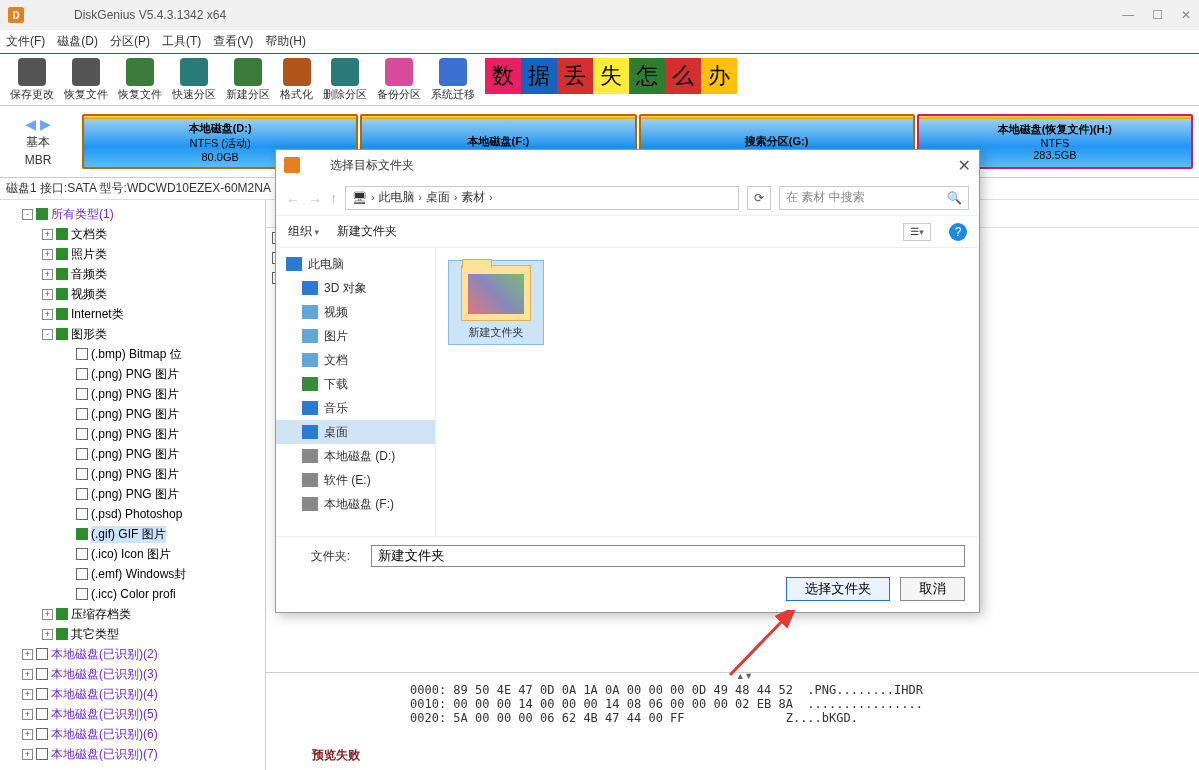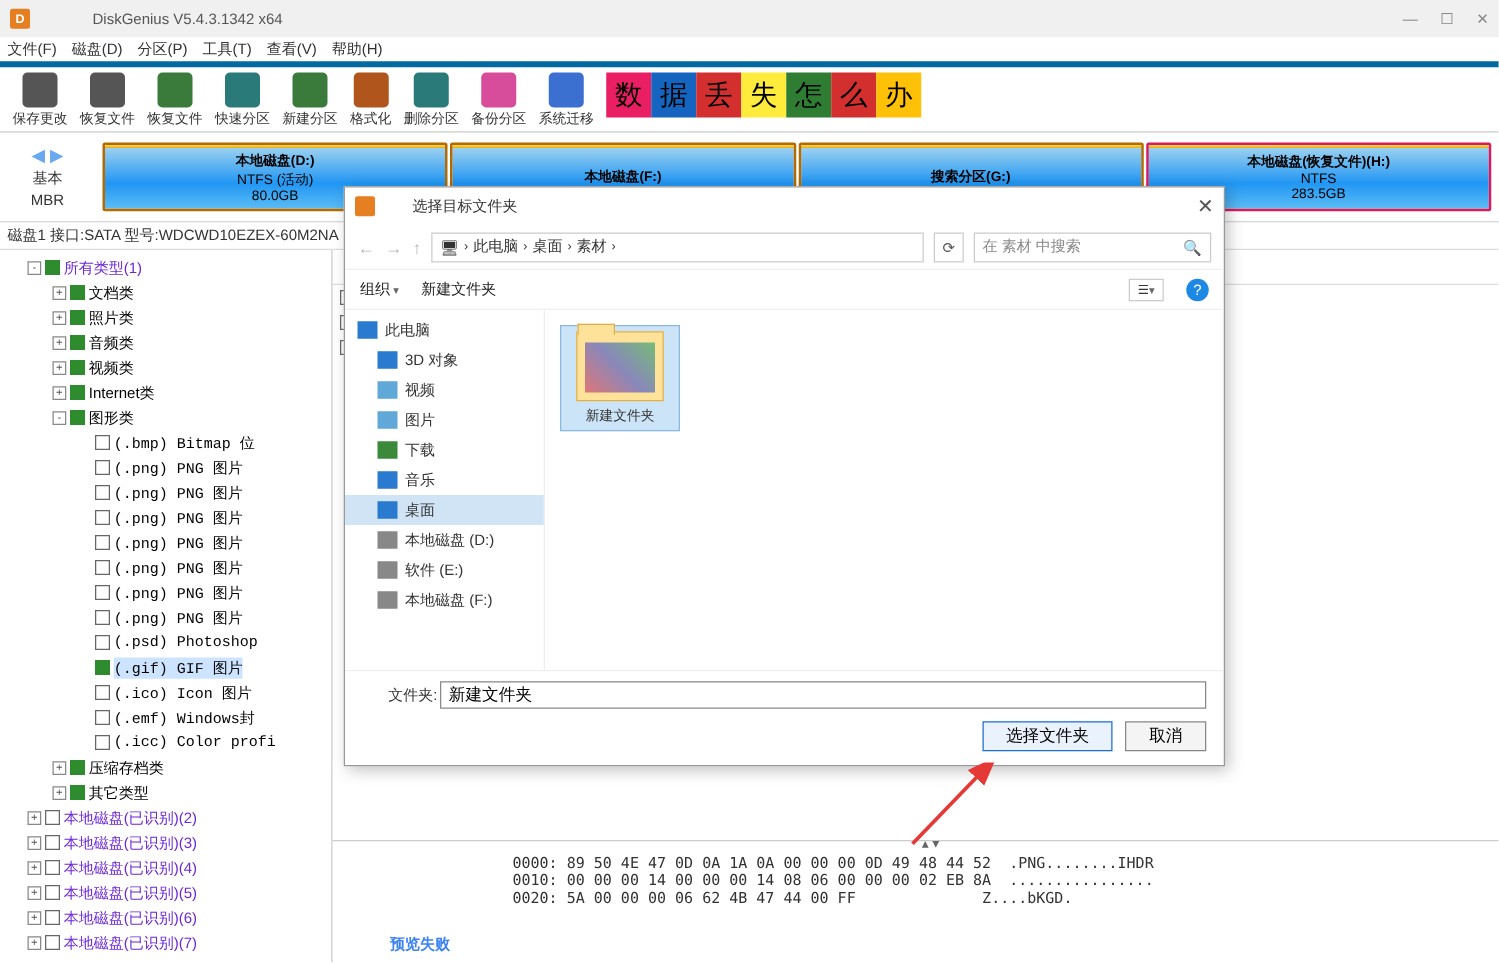--- a/index.html
+++ b/index.html
@@ -6,21 +6,21 @@
 body { font-family: "Microsoft YaHei", "Segoe UI", sans-serif; font-size: 12px; background: #fff; color: #333; overflow: hidden; width: 1199px; height: 770px; position: relative; }
 
 
 .titlebar { height: 30px; background: #f0f0f0; display: flex; align-items: center; padding: 0 8px; }
 .titlebar .app-icon { width: 16px; height: 16px; background: #e67e22; border-radius: 2px; margin-right: 6px; display: flex; align-items: center; justify-content: center; color: #fff; font-size: 10px; font-weight: bold; }
 .titlebar .title { color: #555; flex: 1; margin-left: 44px; }
 .titlebar .win-controls { display: flex; gap: 18px; color: #888; }
 .titlebar .win-controls span { cursor: pointer; }
 
 
-.menubar { height: 24px; background: #fff; display: flex; align-items: center; padding: 0 6px; gap: 12px; color: #333; border-bottom: 5px solid #0369a1; }
+.menubar { height: 24px; background: #fff; display: flex; align-items: center; padding: 0 6px; gap: 12px; color: #333; border-bottom: 1px solid #0369a1; }
 .menubar span { cursor: pointer; }
 
 
 .toolbar { height: 52px; background: #fff; display: flex; align-items: center; padding: 2px 6px; gap: 2px; border-bottom: 1px solid #ccc; }
 .toolbar .tb-btn { display: flex; flex-direction: column; align-items: center; padding: 2px 4px; cursor: pointer; }
 .toolbar .tb-btn .tb-icon { width: 28px; height: 28px; border-radius: 4px; margin-bottom: 1px; }
 .toolbar .tb-btn .tb-label { font-size: 11px; color: #333; }
 .banner-blocks { display: flex; height: 48px; margin-left: 4px; }
 .banner-blocks .bb { width: 36px; height: 36px; display: flex; align-items: center; justify-content: center; font-size: 22px; color: #000; margin-top: 2px; }
 
@@ -42,33 +42,33 @@
 .tree-node { display: flex; align-items: center; gap: 3px; height: 20px; padding-left: 6px; cursor: pointer; white-space: nowrap; }
 .tree-node .exp { width: 11px; height: 11px; border: 1px solid #888; display: inline-flex; align-items: center; justify-content: center; font-size: 9px; color: #555; background: #fff; }
 .tree-node .exp.none { border: none; }
 .tree-node .chk { width: 12px; height: 12px; border: 1px solid #666; display:inline-block; }
 .tree-node .chk.green { background: #2e8b2e; border-color: #2e8b2e; }
 .tree-node .lbl { color: #000; }
 .tree-node.selected .lbl { background: #cce4ff; }
 .tree-node.blue .lbl { color: #6d28d9; }
 .indent-1 { padding-left: 22px; }
 .indent-2 { padding-left: 42px; }
-.indent-3 { padding-left: 62px; font-family: Liberation Mono, monospace; }
+.indent-3 { padding-left: 62px; }
 
 .right-panel { flex: 1; display: flex; flex-direction: column; overflow: hidden; }
 .list-header { height: 28px; border-bottom: 1px solid #ddd; display: flex; align-items: center; padding-left: 650px; color: #333; }
 .list-body { flex: 1; overflow: hidden; }
 .list-row { display: flex; align-items: center; height: 20px; padding-left: 6px; gap: 6px; }
 .list-row .fn { width: 200px; }
 .list-row .sz { width: 50px; text-align: right; color: #333; }
 .list-row .tp { width: 120px; }
 .list-row .hs { width: 100px; font-family: monospace; }
 
 .hex-area { height: 98px; border-top: 1px solid #ccc; display: flex; }
-.hex-left { width: 140px; display: flex; align-items: flex-end; justify-content: center; color: #3b82f6; font-weight: bold; padding-bottom: 6px; }
+.hex-left { width: 140px; display: flex; align-items: flex-end; justify-content: center; color: #7f1d1d; font-weight: bold; padding-bottom: 6px; }
 .hex-dump { flex: 1; font-family: "Consolas", monospace; font-size: 12px; padding: 10px 4px; color: #333; white-space: pre; position: relative; }
 .hex-handle { position: absolute; top: -6px; left: 330px; color: #666; font-size: 14px; }
 
 
 .dialog-overlay { position: absolute; left: 275px; top: 149px; width: 705px; height: 464px; background: #fff; border: 1px solid #999; box-shadow: 3px 3px 12px rgba(0,0,0,0.25); display: flex; flex-direction: column; }
 .dlg-title { height: 30px; display: flex; align-items: center; padding: 0 8px; color: #333; }
 .dlg-title .icn { width: 16px; height: 16px; background: #e67e22; border-radius: 2px; margin-right: 6px; }
 .dlg-title .t { flex: 1; margin-left: 24px; }
 .dlg-title .close { font-size: 16px; color: #555; cursor: pointer; }
 .dlg-nav { height: 36px; display: flex; align-items: center; padding: 0 10px; gap: 8px; border-bottom: 1px solid #eee; }
@@ -89,21 +89,21 @@
 .dlg-tree .dt-item.sub { padding-left: 26px; }
 .dlg-tree .dt-item.sel { background: #d0e4f5; }
 .dlg-tree .dt-ico { width: 16px; height: 14px; }
 .dlg-content { flex: 1; padding: 12px; display: flex; align-items: flex-start; }
 .folder-card { width: 96px; display: flex; flex-direction: column; align-items: center; gap: 4px; background: #cce4f7; border: 1px solid #8ab8e0; padding: 4px; }
 .folder-card .fico { width: 70px; height: 56px; background: #ffe29a; border: 1px solid #e0b050; position: relative; }
 .folder-card .fico::before { content: ""; position: absolute; top: -7px; left: 0; width: 28px; height: 8px; background: #ffe29a; border: 1px solid #e0b050; border-bottom: none; }
 .folder-card .fico .thumb { position: absolute; top: 8px; left: 6px; right: 6px; bottom: 6px; background: linear-gradient(45deg,#d77,#88b,#7b7); }
 .folder-card .flabel { text-align: center; font-size: 11px; }
 .dlg-footer { height: 76px; border-top: 1px solid #eee; padding: 8px 14px; display: flex; flex-direction: column; gap: 10px; }
-.dlg-footer .row1 { display: flex; align-items: center; gap: 2px; }
+.dlg-footer .row1 { display: flex; align-items: center; gap: 21px; }
 .dlg-footer .row1 label { width: 60px; text-align: right; }
 .dlg-footer .row1 input { flex: 1; height: 22px; border: 1px solid #888; padding: 0 6px; font-family: inherit; }
 .dlg-footer .row2 { display: flex; justify-content: flex-end; gap: 10px; }
 .dlg-footer button { height: 24px; padding: 0 18px; border: 1px solid #888; background: #f4f4f4; cursor: pointer; font-family: inherit; }
 .dlg-footer button.primary { border-color: #1e6fd8; background: #eaf2fd; }
 
 
 .red-arrow { position: absolute; left: 720px; top: 610px; width: 80px; height: 70px; pointer-events: none; }
 .red-arrow svg { width: 100%; height: 100%; }
 </style>
@@ -437,20 +437,24 @@
         </div>
         <div class="dt-item sub">
           <span class="dt-ico" style="background:#5fa8d8"></span>
           <span>视频</span>
         </div>
         <div class="dt-item sub">
           <span class="dt-ico" style="background:#5fa8d8"></span>
           <span>图片</span>
         </div>
         <div class="dt-item sub">
+          <span class="dt-ico" style="background:#5fa8d8"></span>
+          <span>文档</span>
+        </div>
+        <div class="dt-item sub">
           <span class="dt-ico" style="background:#3b8a3b"></span>
           <span>下载</span>
         </div>
         <div class="dt-item sub">
           <span class="dt-ico" style="background:#2a7ad0"></span>
           <span>音乐</span>
         </div>
         <div class="dt-item sub sel">
           <span class="dt-ico" style="background:#2a7ad0"></span>
           <span>桌面</span>

